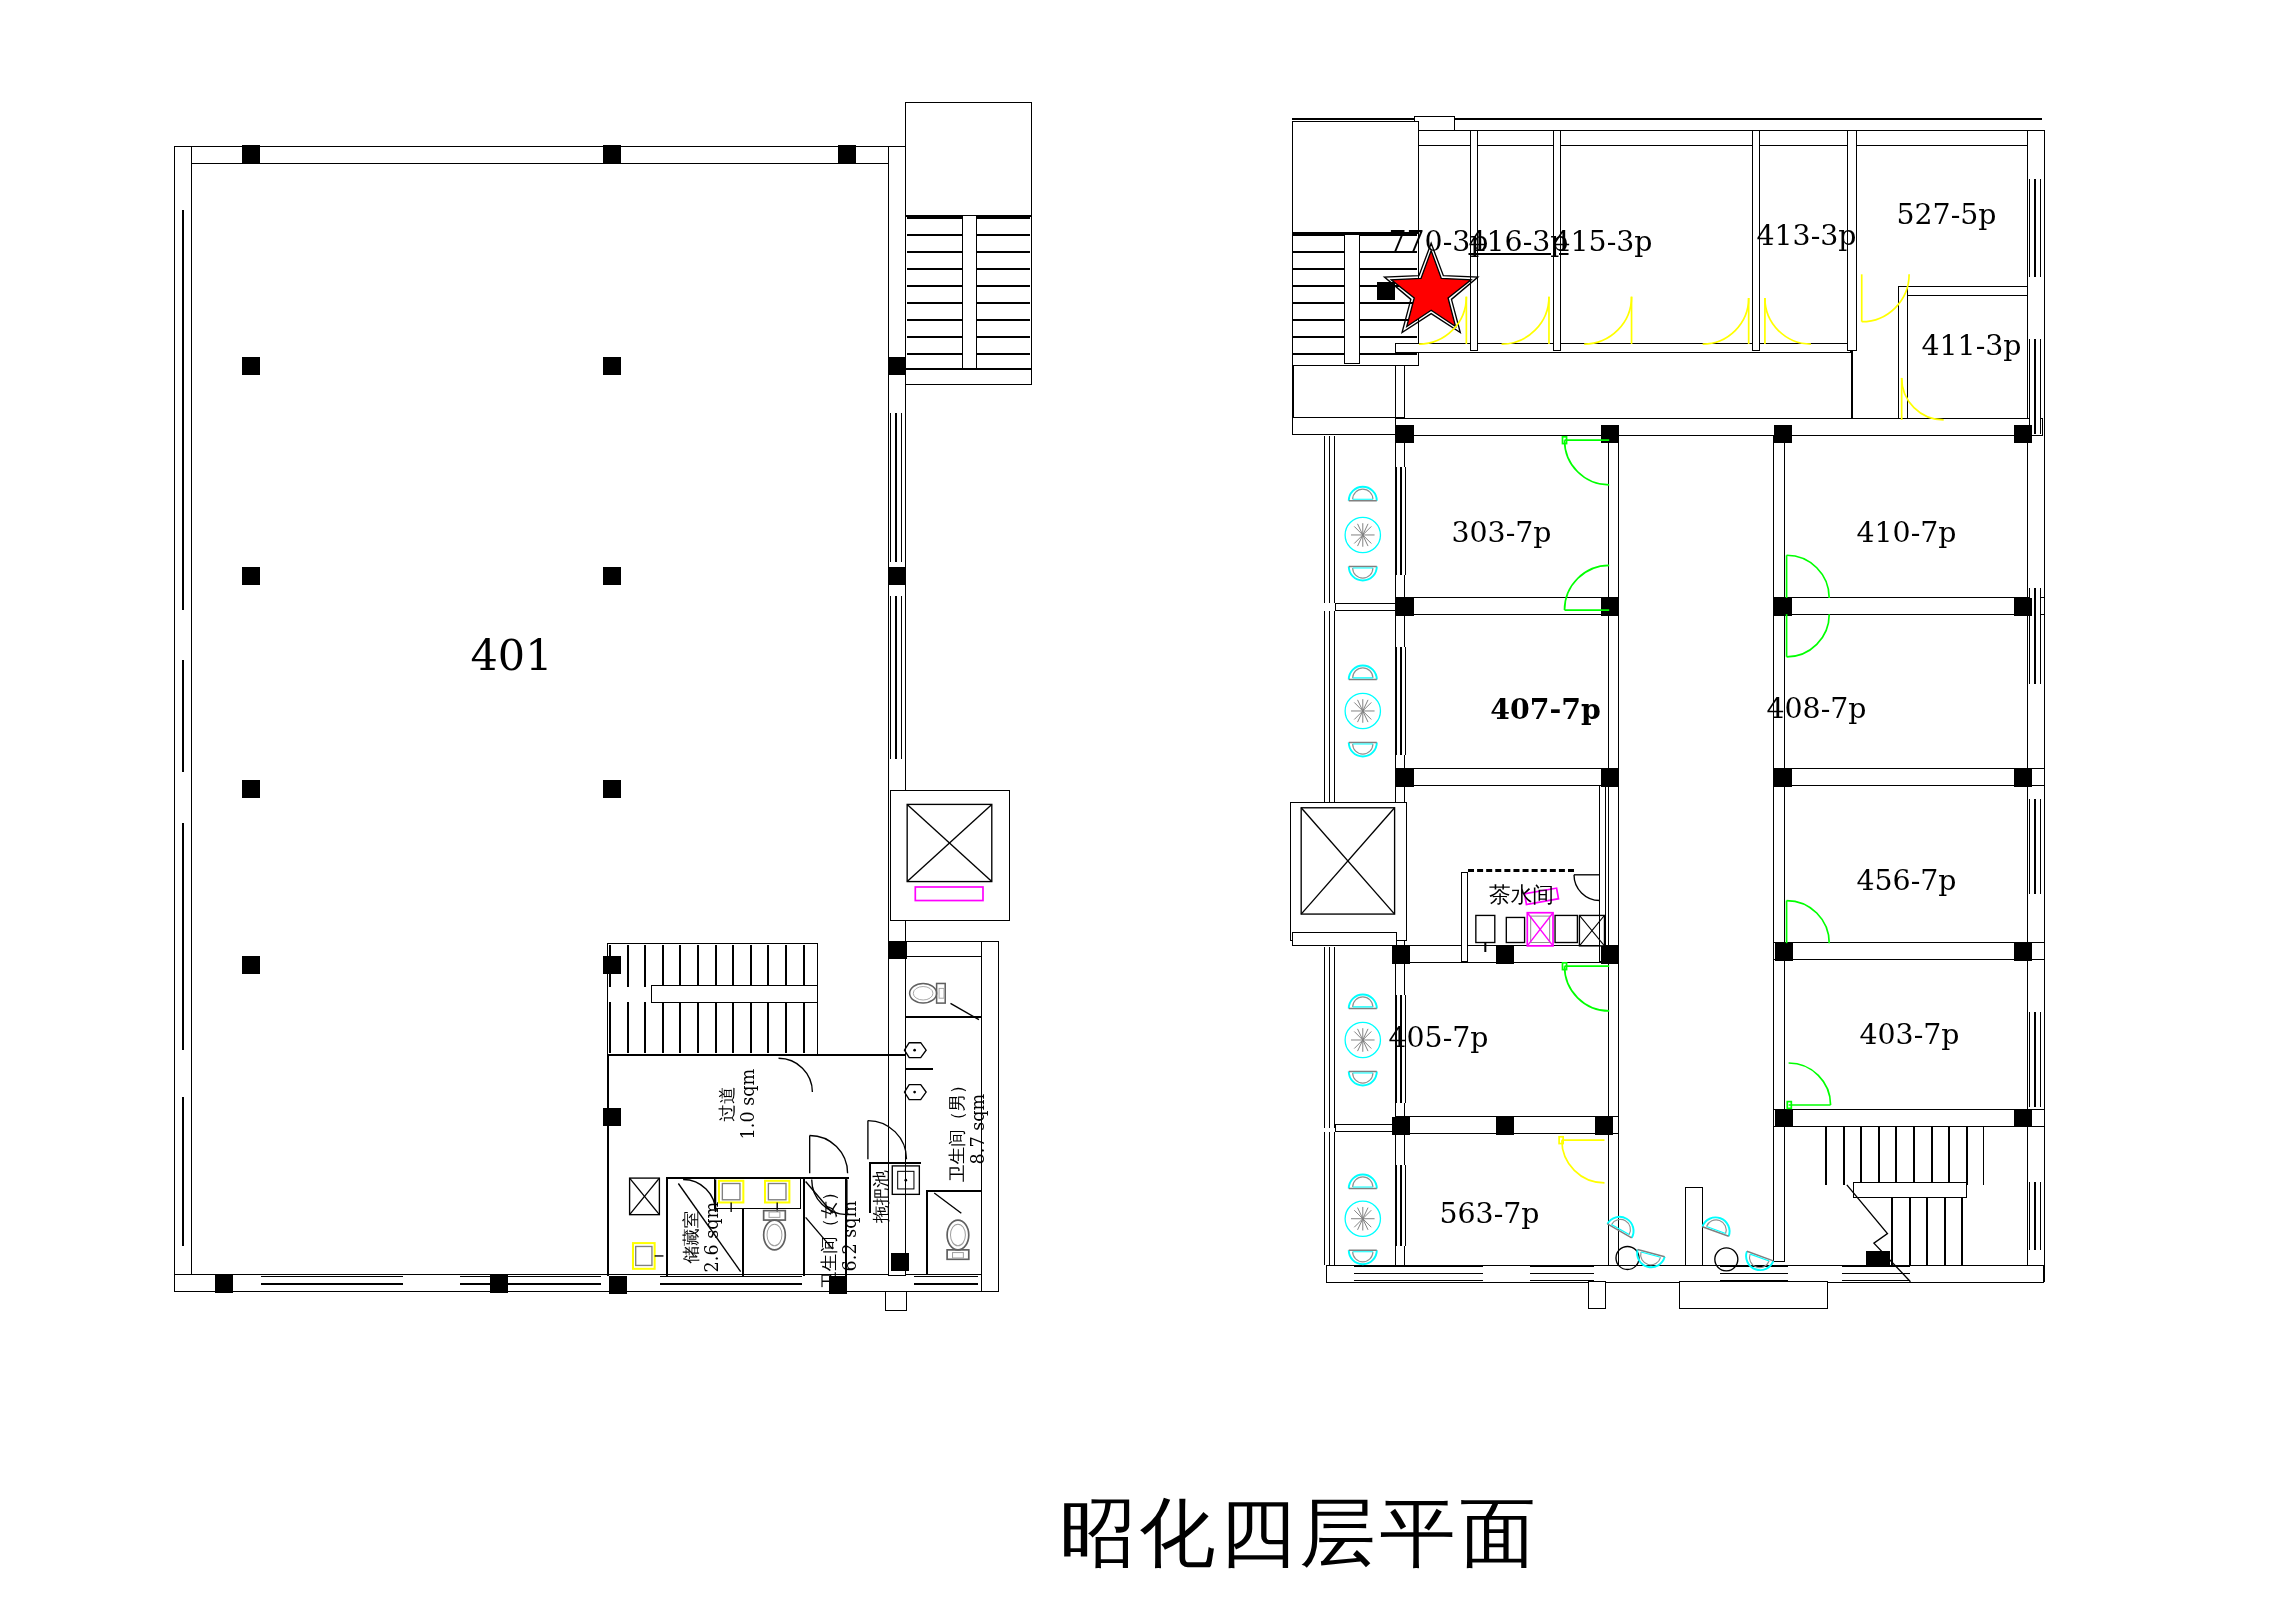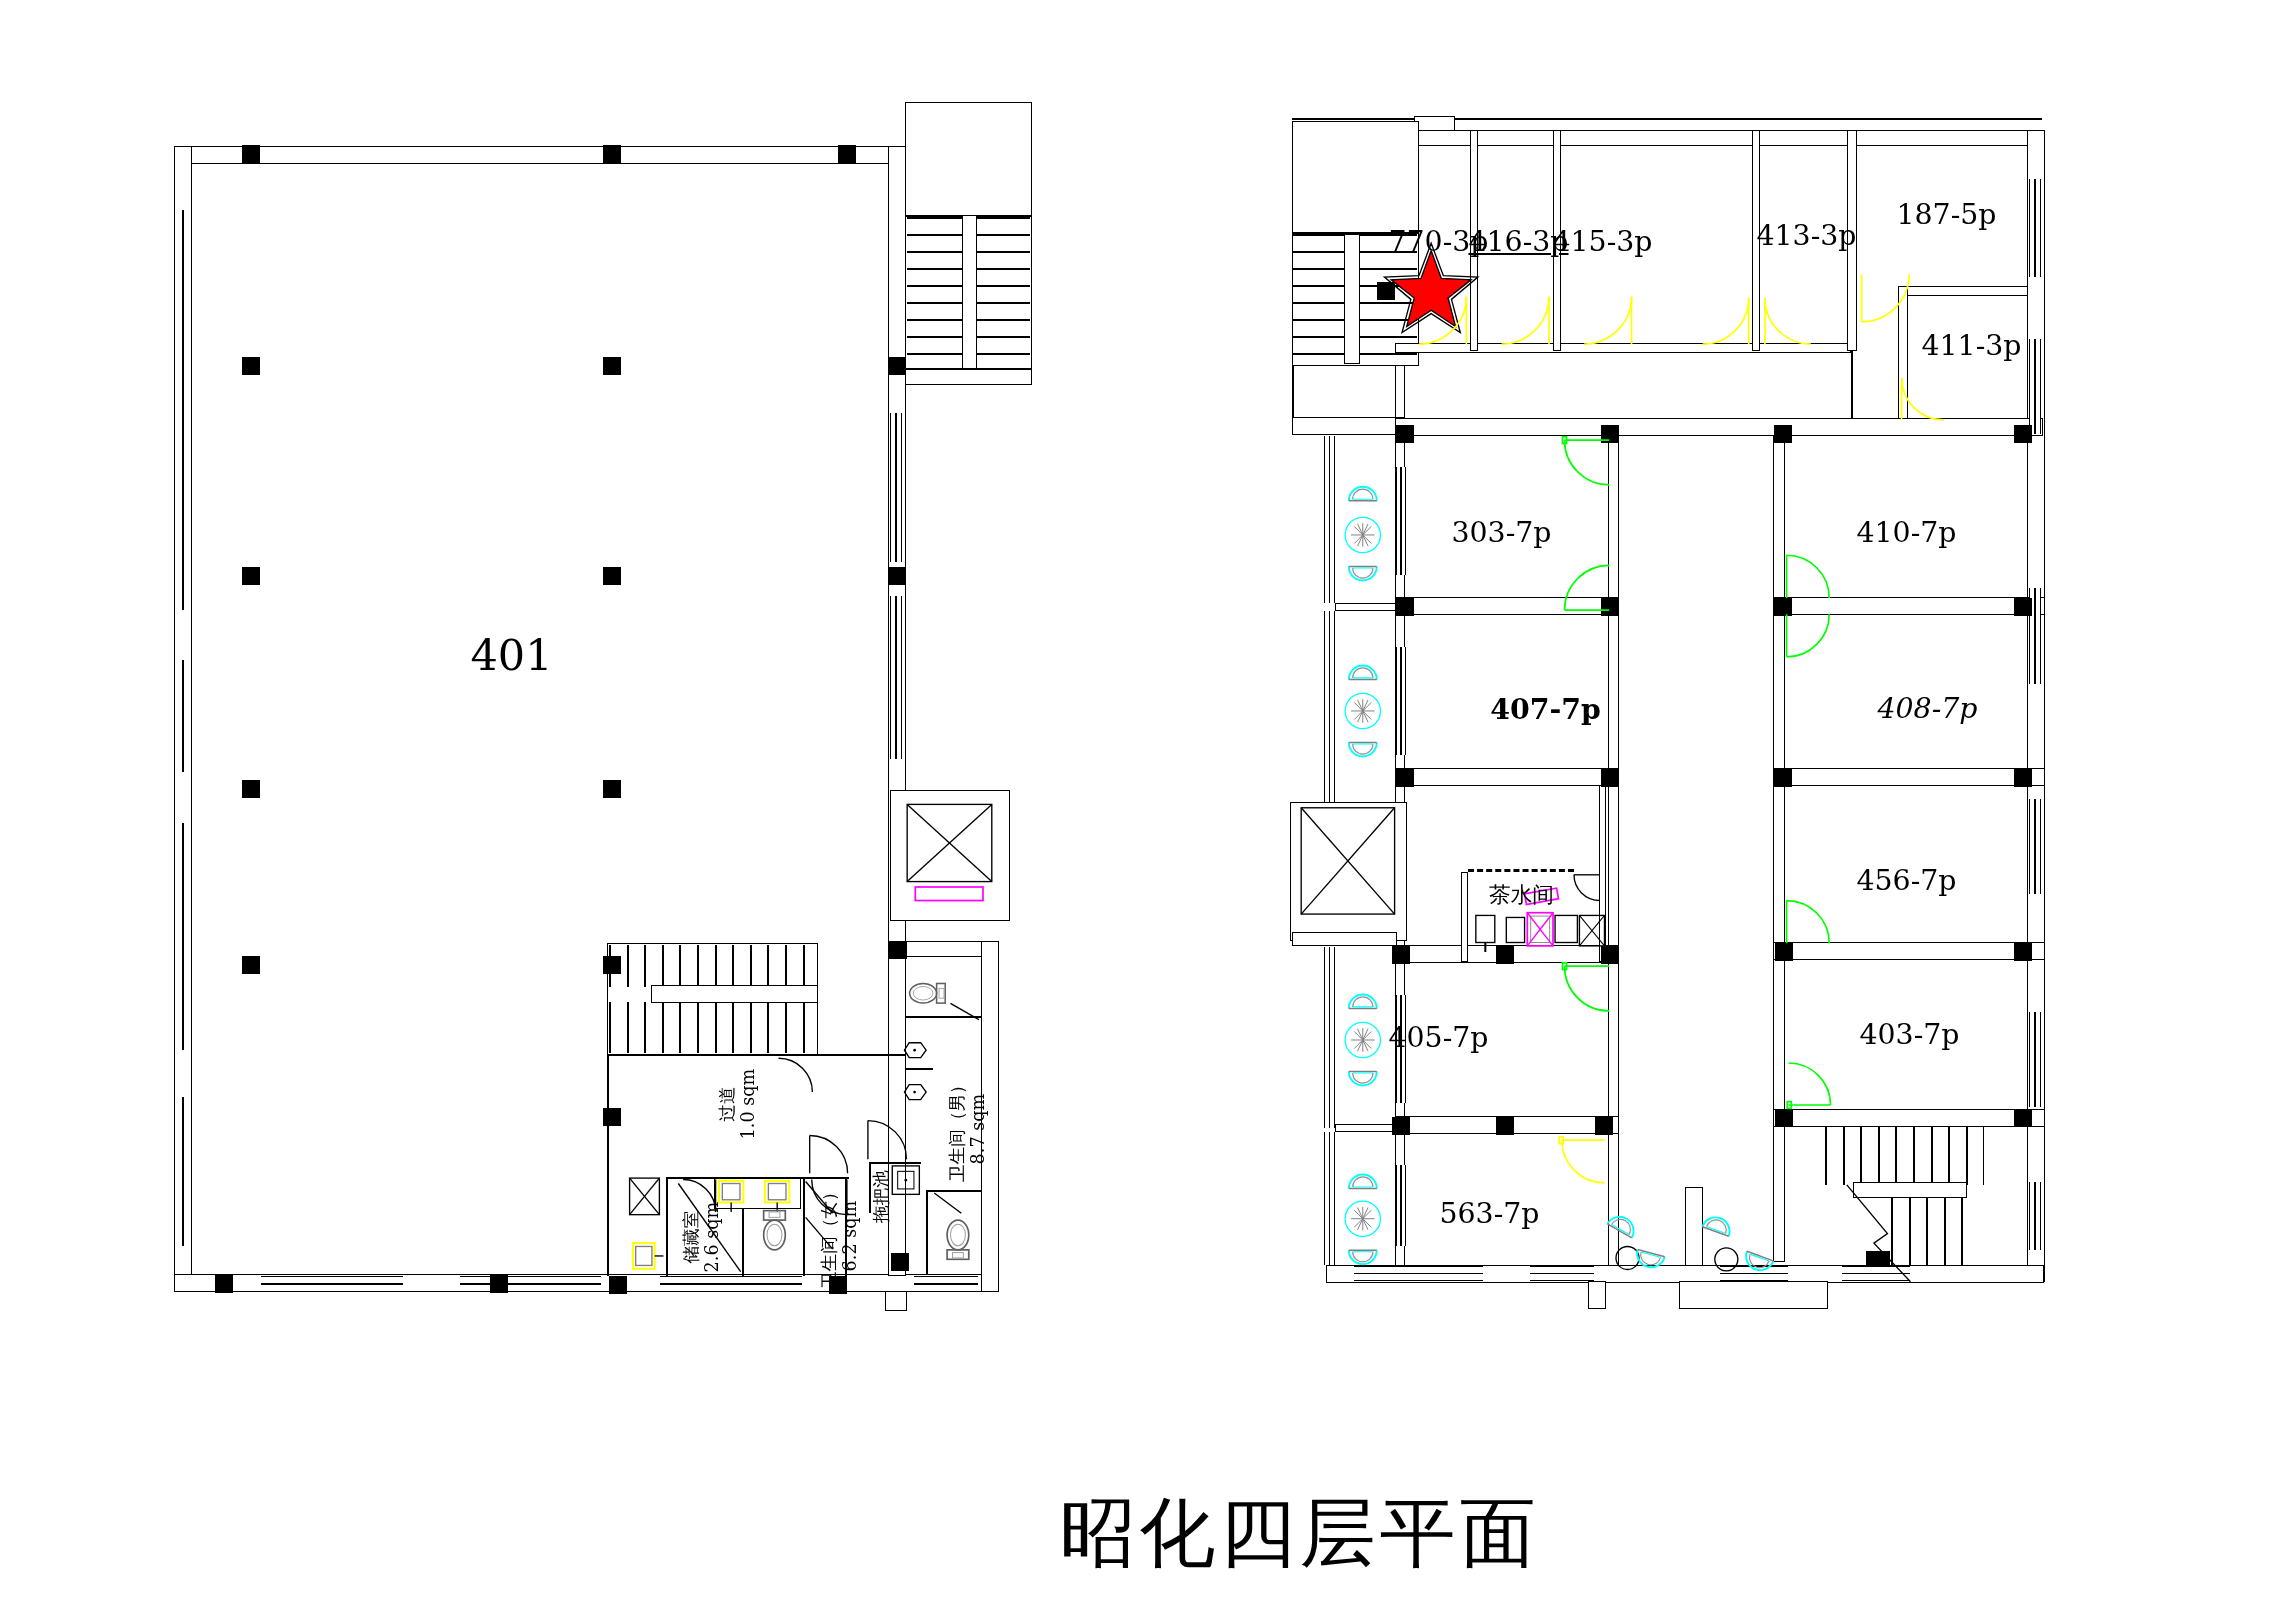--- a/index.html
+++ b/index.html
@@ -418,26 +418,26 @@
         </g>
     </g>
   </svg>
 
   <div class="big" style="left:437px;top:630px;">401</div>
 
   <div class="rlabel" style="left:1381px;top:225px;">770-3p</div>
   <div class="rlabel" style="left:1461px;top:225px;text-decoration:underline;">416-3p</div>
   <div class="rlabel" style="left:1545px;top:225px;">415-3p</div>
   <div class="rlabel" style="left:1749px;top:219px;">413-3p</div>
-  <div class="rlabel" style="left:1889px;top:198px;">187-5p</div>
+  <div class="rlabel" style="left:1889px;top:198px;">527-5p</div>
   <div class="rlabel" style="left:1914px;top:329px;">411-3p</div>
   <div class="rlabel" style="left:1444px;top:516px;">303-7p</div>
   <div class="rlabel" style="left:1849px;top:516px;">410-7p</div>
   <div class="rlabel" style="left:1488px;top:692px;font-weight:bold;">407-7p</div>
-  <div class="rlabel" style="left:1870px;top:692px;font-style:italic;">408-7p</div>
+  <div class="rlabel" style="left:1759px;top:692px;">408-7p</div>
   <div class="rlabel" style="left:1849px;top:864px;">456-7p</div>
   <div class="rlabel" style="left:1381px;top:1021px;">405-7p</div>
   <div class="rlabel" style="left:1852px;top:1018px;">403-7p</div>
   <div class="rlabel" style="left:1432px;top:1197px;">563-7p</div>
   <div class="tlabel" style="left:1447px;top:880px;">茶水间</div>
 
   <div class="vlabel" style="left:637px;top:1083px;">
     <span>过道</span>
     <span>1.0 sqm</span>
   </div>

